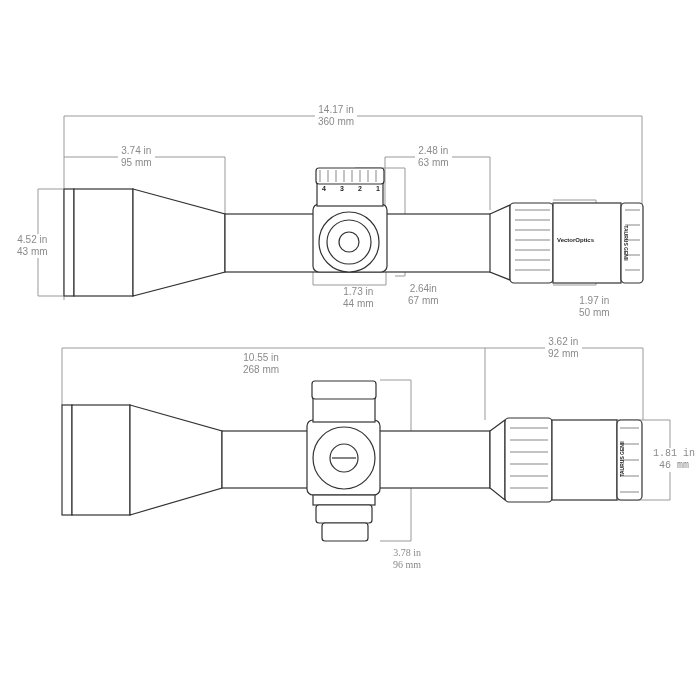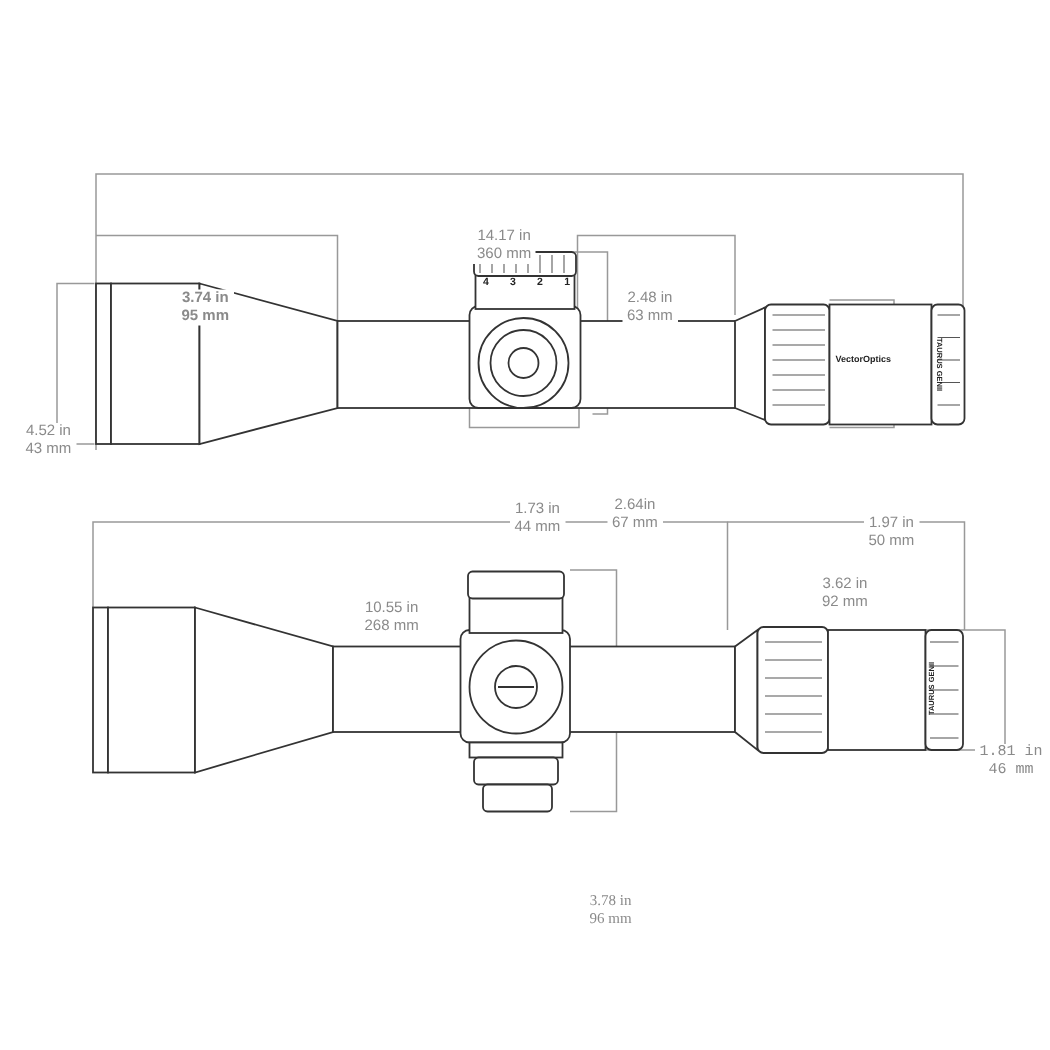--- a/index.html
+++ b/index.html
@@ -1,18 +1,18 @@
 <!DOCTYPE html>
 <html><head>
 <meta charset="utf-8">
 <style>
   html,body{margin:0;padding:0;background:#fff;}
   body{width:700px;height:700px;position:relative;overflow:hidden;font-family:"Liberation Sans",sans-serif;}
   svg{position:absolute;left:0;top:0;}
-  .dim{position:absolute;font-size:10px;line-height:12px;color:#8a8a8a;text-align:center;background:#fff;padding:0 3px;white-space:nowrap;margin-top:48px;}
+  .dim{position:absolute;font-size:10px;line-height:12px;color:#8a8a8a;text-align:center;background:#fff;padding:0 3px;white-space:nowrap;}
   .dim span{display:block;}
 </style>
 </head>
 <body>
 
 <svg width="700" height="700" viewBox="0 0 700 700">
   <g stroke="#999" stroke-width="1" fill="none">
 
     <polyline points="64,300 64,116 642,116 642,205"></polyline>
 
@@ -111,21 +111,21 @@
     <line x1="620" y1="460" x2="639" y2="460"></line>
       <line x1="620" y1="476" x2="639" y2="476"></line>
     <line x1="620" y1="492" x2="639" y2="492"></line>
   </g>
 </svg>
 
 <div class="dim" style="left:315px;top:104px;">
     <span>14.17 in</span>
     <span>360 mm</span>
   </div>
-<div class="dim" style="left:118px;top:145px;font-weight:bold;">
+<div class="dim" style="left:118px;top:145px;">
     <span>3.74 in</span>
     <span>95 mm</span>
   </div>
 <div class="dim" style="left:14px;top:234px;">
     <span>4.52 in</span>
     <span>43 mm</span>
   </div>
 <div class="dim" style="left:415px;top:145px;">
     <span>2.48 in</span>
     <span>63 mm</span>

